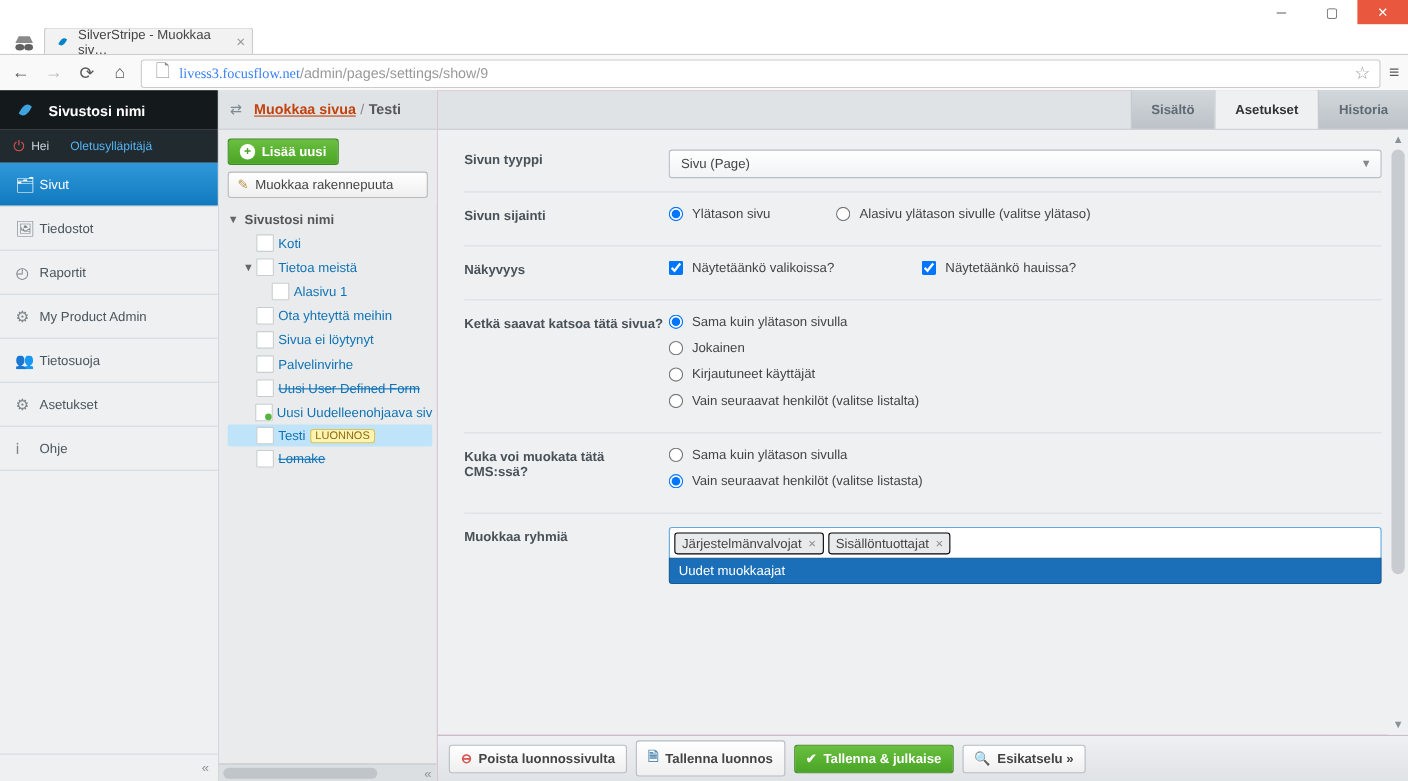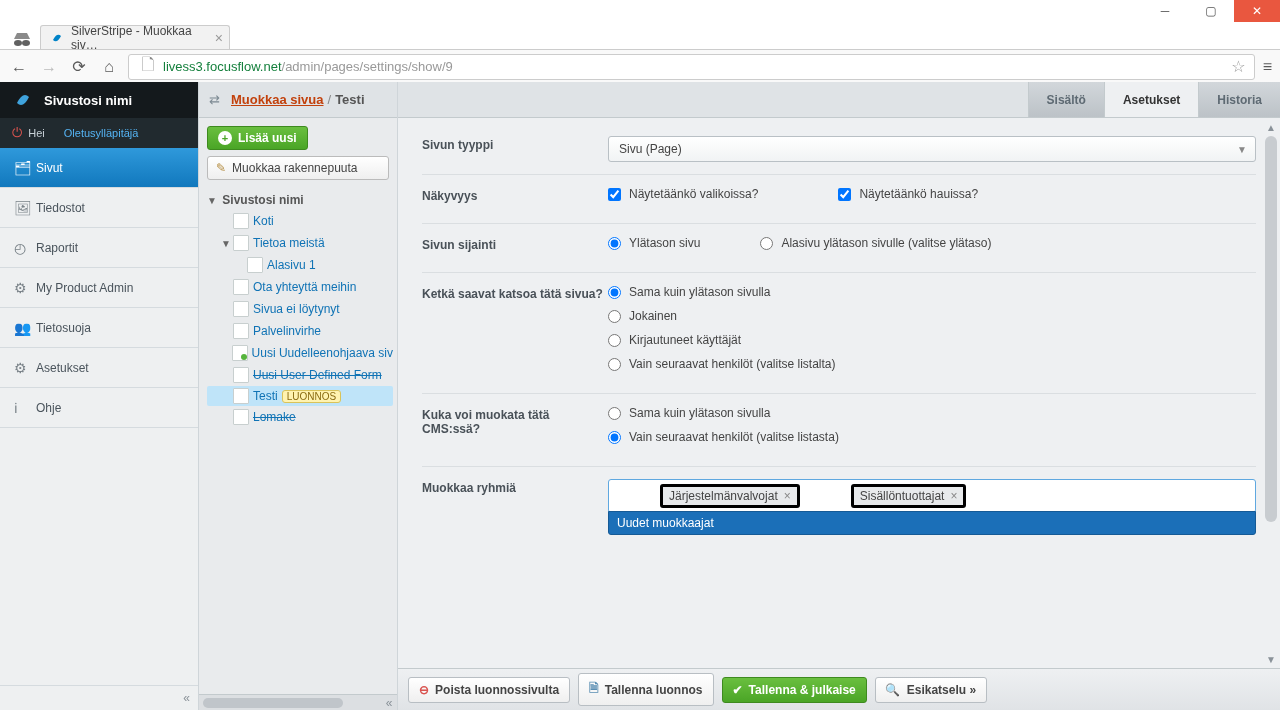--- a/index.html
+++ b/index.html
@@ -14,21 +14,21 @@
 .tab-strip { height: 26px; display: flex; align-items: flex-end; padding-left: 8px; background: #fff; }
 .incog-icon { width: 28px; height: 20px; margin-right: 4px; display:flex; align-items:center; justify-content:center; }
 .browser-tab { background: #f2f2f2; border: 1px solid #ccc; border-bottom: none; border-radius: 3px 3px 0 0; height: 24px; display: flex; align-items: center; padding: 0 24px 0 8px; font-size: 12px; color: #444; position: relative; max-width: 190px; }
 .browser-tab .favicon { width: 16px; height: 16px; margin-right: 6px; }
 .browser-tab .tab-x { position: absolute; right: 6px; color: #999; font-size: 14px; }
 .addr-bar { height: 34px; border-top: 1px solid #ccc; background: #f9f9f9; display: flex; align-items: center; padding: 0 8px; gap: 8px; }
 .nav-icon { color: #5a5a5a; font-size: 16px; width: 22px; text-align: center; }
 .nav-icon.disabled { color: #bbb; }
 .url-box { flex: 1; height: 26px; border: 1px solid #ccc; border-radius: 3px; background: #fff; display: flex; align-items: center; padding: 0 8px; }
 .url-text { color: #999; font-size: 13px; }
-.url-text .host { color: #15803d; }
+.url-text .host { color: #3b82f6; font-family: Liberation Serif, serif; }
 .star-icon { color: #999; font-size: 16px; margin-left: auto; }
 .menu-bars { color: #5a5a5a; font-size: 16px; }
 
 
 .app { display: flex; height: 628px; }
 .left-col { width: 198px; background: #eef0f1; display: flex; flex-direction: column; position: relative; }
 .brand-bar { height: 36px; background: #14191c; color: #fff; display: flex; align-items: center; padding: 0 12px; font-weight: bold; font-size: 13px; }
 .brand-logo { width: 22px; height: 22px; margin-right: 10px; }
 .hei-bar { height: 30px; background: #212a2f; color: #c9d2d8; display: flex; align-items: center; padding: 0 12px; font-size: 11px; }
 .hei-bar .bullet { color: #d9534f; margin-right: 6px; font-size: 13px; }
@@ -79,21 +79,21 @@
 .form-label { width: 186px; color: #495158; font-weight: bold; font-size: 12px; padding-top: 2px; }
 .form-field { flex: 1; }
 .select-box { border: 1px solid #b9c0c5; border-radius: 3px; height: 26px; background: linear-gradient(#fff,#f1f3f4); display: flex; align-items: center; padding: 0 10px; color: #444; position: relative; }
 .select-box .caret { position: absolute; right: 8px; color: #888; font-size: 10px; }
 .radio-row, .check-row { display: flex; align-items: center; margin-bottom: 10px; color: #444; }
 .radio-row input, .check-row input { margin-right: 8px; }
 .radio-grid { display: flex; gap: 60px; }
 .check-grid { display: flex; gap: 80px; }
 
 .tag-input { border: 1px solid #5fa8e0; border-radius: 3px; background: #fff; padding: 4px; display: flex; flex-wrap: wrap; gap: 4px; min-height: 28px; }
-.tag { background: #e8eaec; border: 3px solid #000000; border-radius: 3px; padding: 2px 6px; display: flex; align-items: center; font-size: 12px; color: #444; margin-left: 47px; }
+.tag { background: #e8eaec; border: 1px solid #000000; border-radius: 3px; padding: 2px 6px; display: flex; align-items: center; font-size: 12px; color: #444; }
 .tag .x { margin-left: 6px; color: #888; cursor: pointer; }
 .dropdown-list { background: #1b6fb8; color: #fff; border: 1px solid #155a96; border-radius: 0 0 3px 3px; margin-top: -2px; }
 .dropdown-list .opt { padding: 4px 8px; font-size: 12px; }
 
 .scrollbar-v { position: absolute; right: 0; top: 36px; bottom: 42px; width: 18px; background: #eef0f2; }
 .scrollbar-v .sarrow { height: 18px; display:flex; align-items:center; justify-content:center; color:#8a9299; font-size:10px; }
 .scrollbar-v .strack { position:absolute; top:18px; bottom:18px; left:3px; right:3px; }
 .scrollbar-v .sthumb { position:absolute; left:0; right:0; top:0; height:75%; background:#c8ccd0; border-radius:6px; }
 
 .action-bar { height: 42px; border-top: 1px solid #c3cacd; background: linear-gradient(#eef0f2,#e0e3e6); display:flex; align-items:center; padding: 0 10px; gap: 8px; }
@@ -243,27 +243,27 @@
           <span class="doc-ico"></span>
           <a href="#">Sivua ei löytynyt</a>
         </div>
       <div class="tree-node lvl1">
           <span class="toggler"></span>
           <span class="doc-ico"></span>
           <a href="#">Palvelinvirhe</a>
         </div>
       <div class="tree-node lvl1">
           <span class="toggler"></span>
+          <span class="doc-ico"></span>
+          <a href="#" class="strike">Uusi User Defined Form</a>
+        </div>
+      <div class="tree-node lvl1">
+          <span class="toggler"></span>
           <span class="doc-ico green"></span>
           <a href="#">Uusi Uudelleenohjaava siv</a>
-        </div>
-      <div class="tree-node lvl1">
-          <span class="toggler"></span>
-          <span class="doc-ico"></span>
-          <a href="#" class="strike">Uusi User Defined Form</a>
         </div>
       <div class="tree-node lvl1 selected">
           <span class="toggler"></span>
           <span class="doc-ico"></span>
           <a href="#">Testi</a>
           <span class="badge-draft">LUONNOS</span>
         </div>
       <div class="tree-node lvl1">
           <span class="toggler"></span>
           <span class="doc-ico"></span>
@@ -283,51 +283,51 @@
       <div class="tab">Historia</div>
     </div>
 
     <div class="form-scroll">
       <div class="form-row">
         <div class="form-label">Sivun tyyppi</div>
         <div class="form-field">
           <div class="select-box">
             <span>Sivu (Page)</span>
             <span class="caret">▼</span>
+          </div>
+        </div>
+      </div>
+
+      <div class="form-row">
+        <div class="form-label">Sivun sijainti</div>
+        <div class="form-field">
+          <div class="radio-grid">
+            <label class="radio-row">
+                <input type="radio" checked="" style="">
+                <span>Ylätason sivu</span>
+              </label>
+            <label class="radio-row">
+                <input type="radio" style="">
+                <span>Alasivu ylätason sivulle (valitse ylätaso)</span>
+              </label>
           </div>
         </div>
       </div>
 
       <div class="form-row">
         <div class="form-label">Näkyvyys</div>
         <div class="form-field">
           <div class="check-grid">
             <label class="check-row">
                 <input type="checkbox" checked="" style="">
                 <span>Näytetäänkö valikoissa?</span>
               </label>
             <label class="check-row">
                 <input type="checkbox" checked="" style="">
                 <span>Näytetäänkö hauissa?</span>
-              </label>
-          </div>
-        </div>
-      </div>
-
-      <div class="form-row">
-        <div class="form-label">Sivun sijainti</div>
-        <div class="form-field">
-          <div class="radio-grid">
-            <label class="radio-row">
-                <input type="radio" checked="" style="">
-                <span>Ylätason sivu</span>
-              </label>
-            <label class="radio-row">
-                <input type="radio" style="">
-                <span>Alasivu ylätason sivulle (valitse ylätaso)</span>
               </label>
           </div>
         </div>
       </div>
 
       <div class="form-row">
         <div class="form-label">Ketkä saavat katsoa tätä sivua?</div>
         <div class="form-field">
           <label class="radio-row">
               <input type="radio" name="v" checked="" style="">

